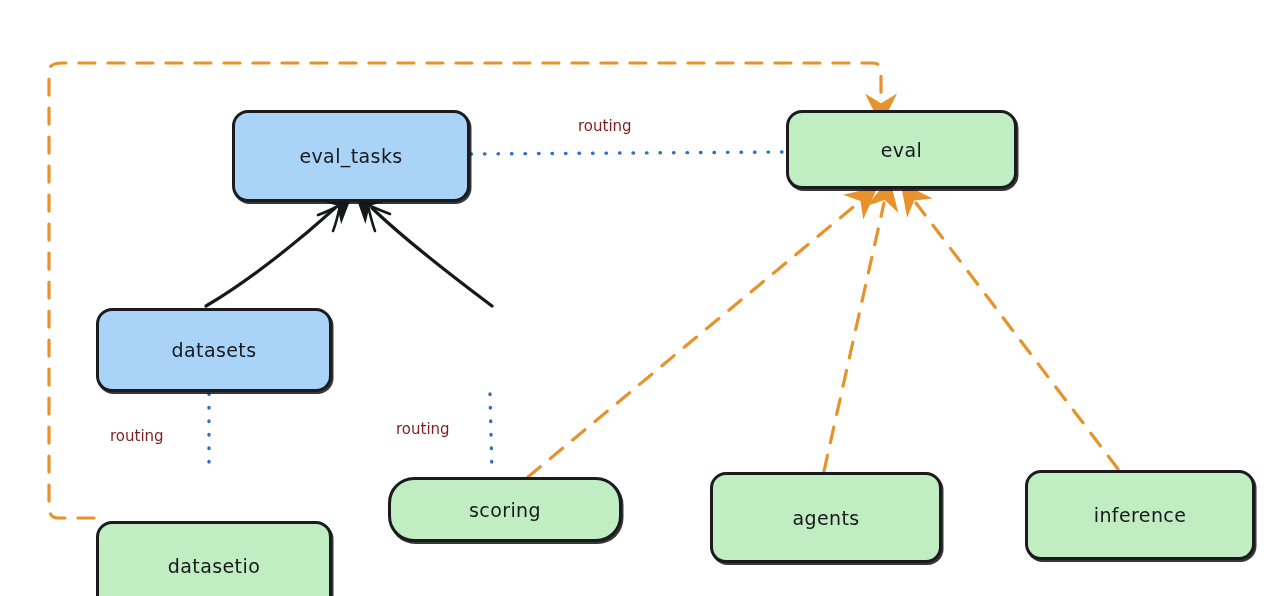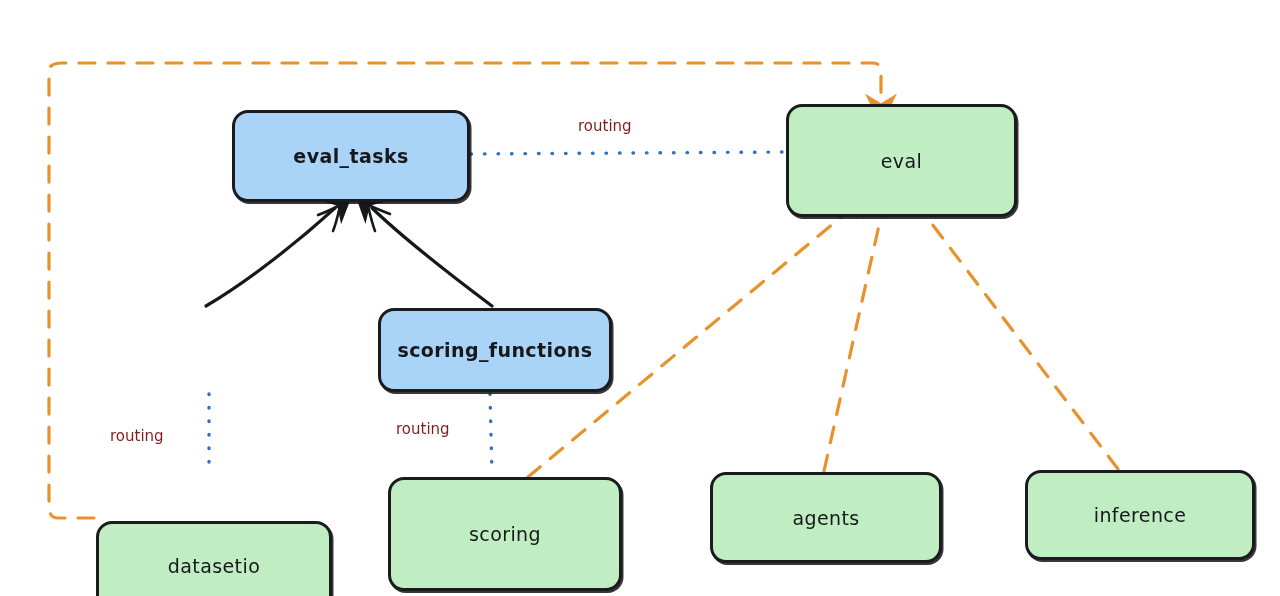--- a/index.html
+++ b/index.html
@@ -32,21 +32,20 @@
     border: 3px solid #1b1b1f;
     border-radius: 16px;
     display: flex;
     align-items: center;
     justify-content: center;
     z-index: 3;
     box-shadow: 1.5px 2px 0 0 rgba(20,20,20,0.85);
   }
   .node-blue {
     background: #a9d3f7;
-    font-weight: bold;
   }
   .node-green {
     background: #c1edc2;
   }
   .node-label {
     font-family: "DejaVu Sans", sans-serif;
     font-size: 19px;
     color: #16181c;
     letter-spacing: 0.4px;
     white-space: nowrap;
@@ -115,34 +114,34 @@
 
     <g>
       <path d="M 1118 469 L 916 203" fill="none" stroke="#e8922c" stroke-width="3.2" stroke-linecap="round" stroke-dasharray="16 13" marker-end="url(#arrow-orange)"></path>
     </g>
   </svg>
 
   <div class="node node-blue" style="left:232px; top:110px; width:238px; height:92px;">
     <span class="node-label">eval_tasks</span>
   </div>
 
-  <div class="node node-green" style="left:786px; top:104px; width:231px; height:113px;">
+  <div class="node node-green" style="left:786px; top:110px; width:231px; height:79px;">
     <span class="node-label">eval</span>
   </div>
 
+  <div class="node node-blue" style="left:96px; top:308px; width:236px; height:84px;">
+    <span class="node-label">datasets</span>
+  </div>
 
-  <div class="node node-blue" style="left:378px; top:308px; width:234px; height:84px;">
-    <span class="node-label">scoring_functions</span>
-  </div>
 
   <div class="node node-green" style="left:96px; top:477px; width:236px; height:90px;margin-top:44px;">
     <span class="node-label">datasetio</span>
   </div>
 
-  <div class="node node-green" style="left:388px; top:477px; width:234px; height:114px;">
+  <div class="node node-green" style="left:388px; top:477px; width:234px; height:65px;border-radius:26px;">
     <span class="node-label">scoring</span>
   </div>
 
   <div class="node node-green" style="left:710px; top:472px; width:232px; height:91px;">
     <span class="node-label">agents</span>
   </div>
 
   <div class="node node-green" style="left:1025px; top:470px; width:230px; height:90px;">
     <span class="node-label">inference</span>
   </div>

